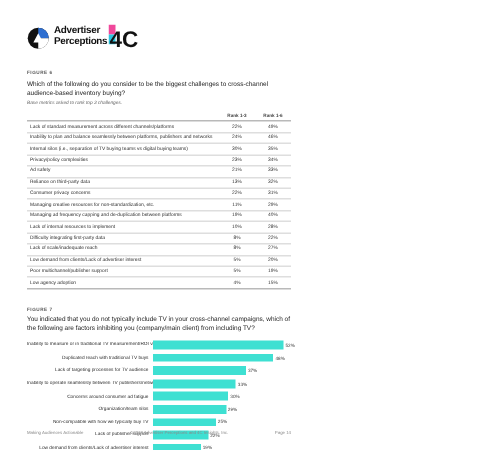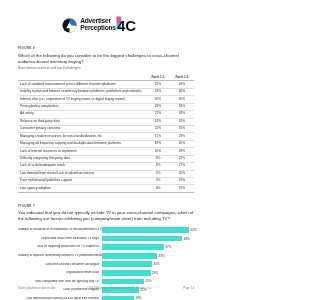--- a/index.html
+++ b/index.html
@@ -6,21 +6,21 @@
   html, body {
     width: 212px; height: 300px;
     background: #ffffff;
     font-family: "Liberation Sans", sans-serif;
     color: #2b2b2b;
     overflow: hidden;
   }
   .page { position: relative; width: 212px; height: 300px; padding: 0 18px; }
 
   
-  .header { display: flex; align-items: center; justify-content: center;
+  .header { display: flex; align-items: center; justify-content: flex-start;
             padding-top: 15px; }
   .ap-logo { display: flex; align-items: center; gap: 3px; }
   .ap-mark { width: 15px; height: 15px; position: relative; flex: 0 0 auto; }
   .ap-mark svg { display: block; }
   .ap-words { display: flex; flex-direction: column; line-height: 1.0; }
   .ap-words span { font-size: 6.6px; font-weight: bold; letter-spacing: -0.2px;
                    color: #111; }
   .c4-logo { display: flex; align-items: center; position: relative; }
   .c4-logo svg { display: block; }
 

